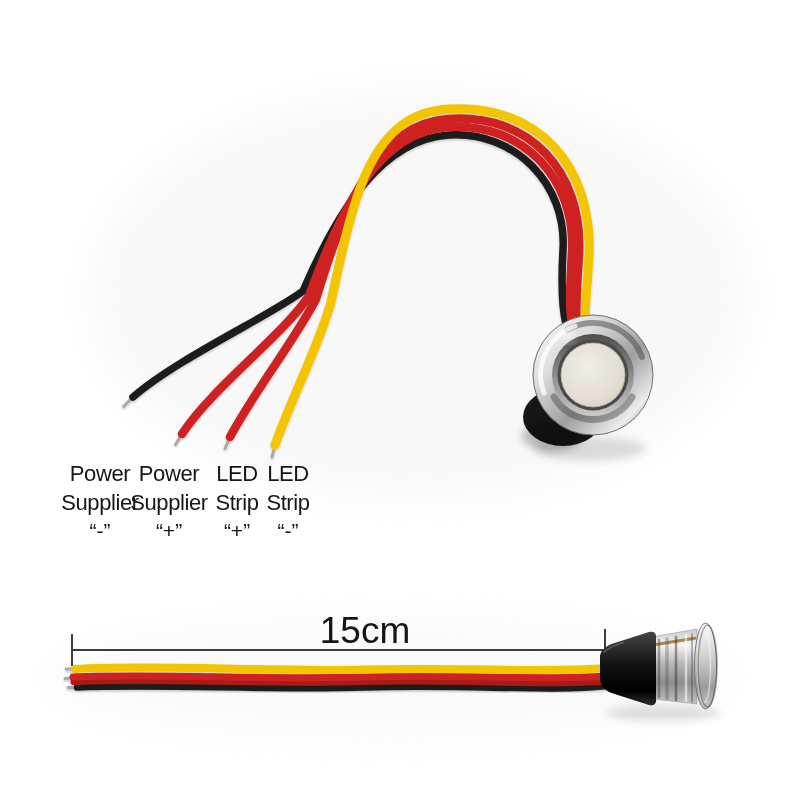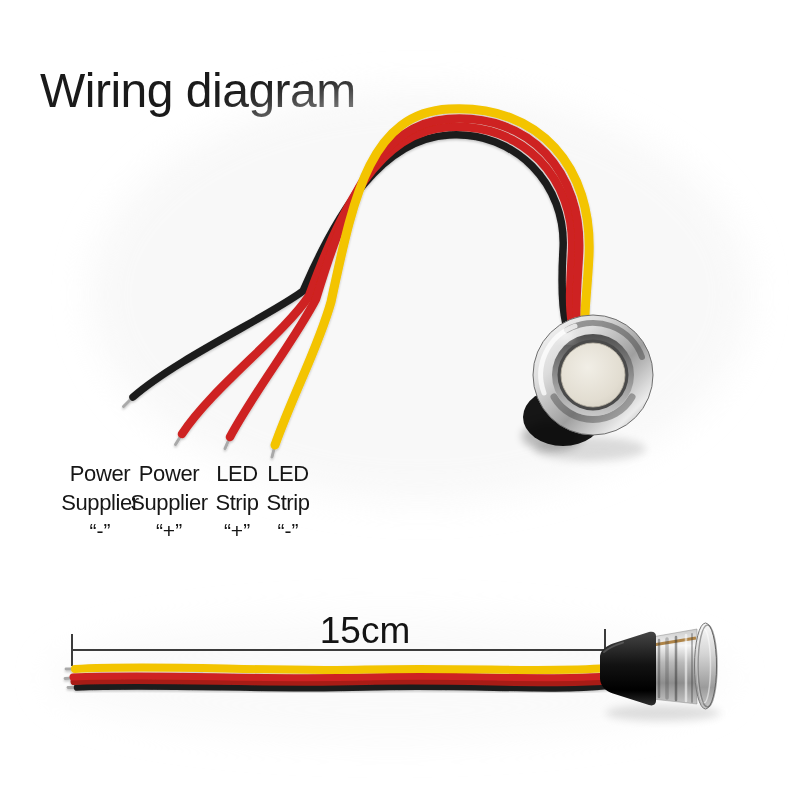--- a/index.html
+++ b/index.html
@@ -20,21 +20,20 @@
   }
   .wire-label .nm{font-size:22px;line-height:29px;letter-spacing:-0.4px;}
   .wire-label .pol{font-size:21px;line-height:26px;margin-top:1px;font-weight:400;}
   .col-1{left:100px}.col-2{left:169px}.col-3{left:237px}.col-4{left:288px}
 </style>
 </head>
 <body>
 
 <div class="canvas">
 
-  <div class="page-title">Wiring diagram</div>
 
   <svg class="scene" width="800" height="800" viewBox="0 0 800 800" xmlns="http://www.w3.org/2000/svg">
     <defs>
       <linearGradient id="chromeFace" x1="0" y1="0" x2="1" y2="1">
         <stop offset="0" stop-color="#fbfbfb"></stop>
           <stop offset="0.3" stop-color="#dcdcdc"></stop>
         <stop offset="0.58" stop-color="#9f9f9f"></stop>
           <stop offset="0.82" stop-color="#ececec"></stop>
         <stop offset="1" stop-color="#8a8a8a"></stop>
       </linearGradient>

